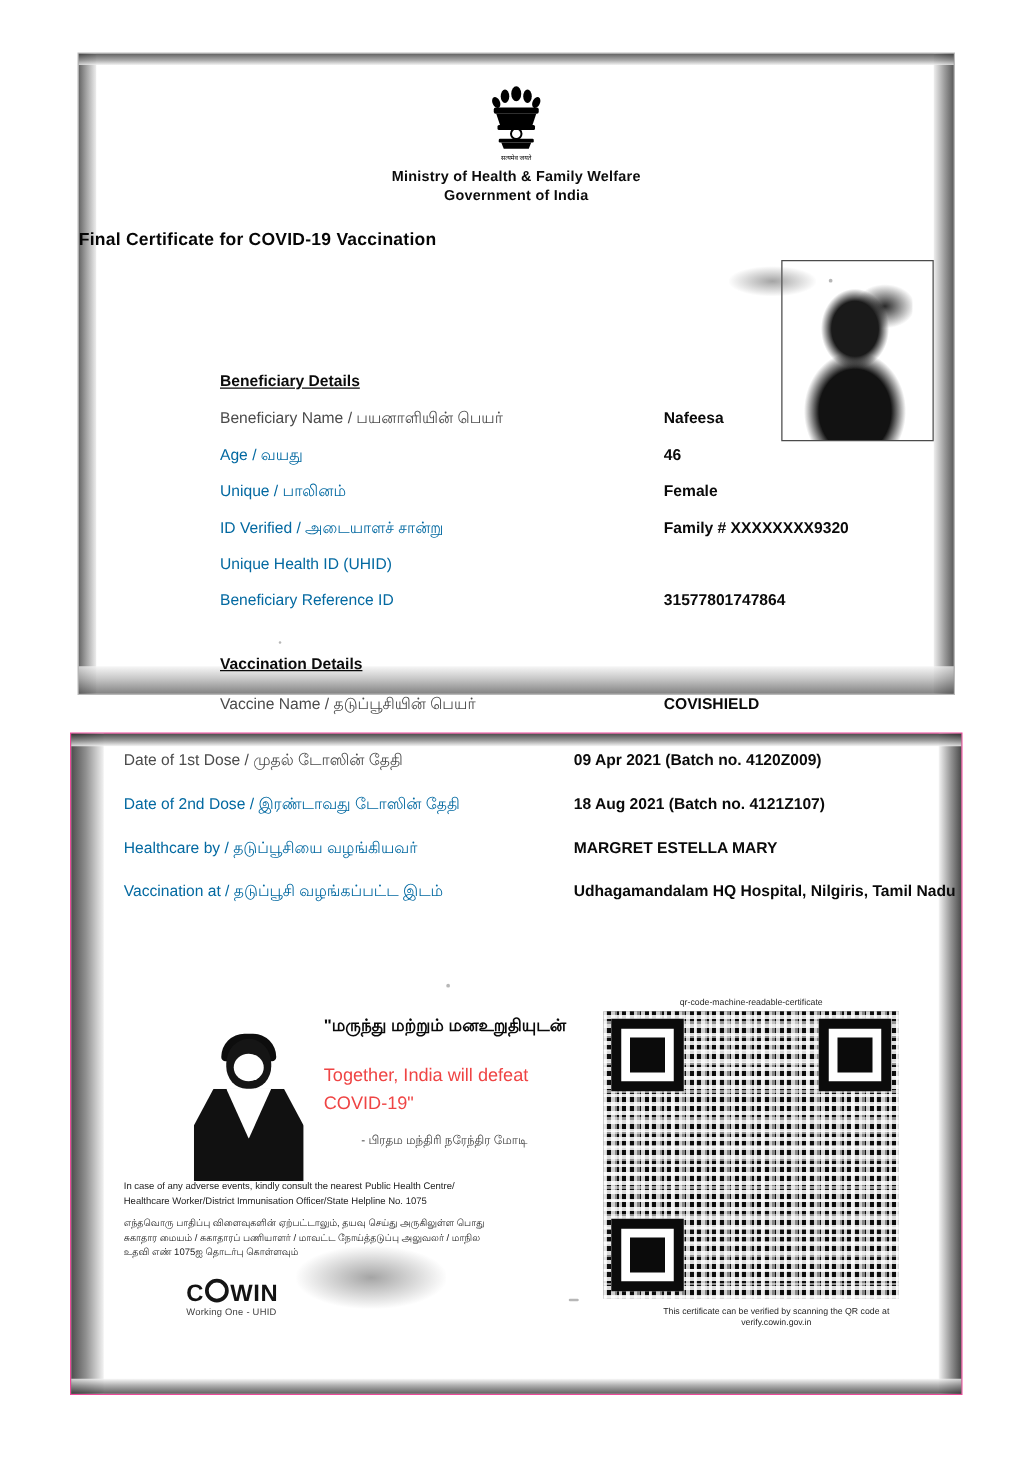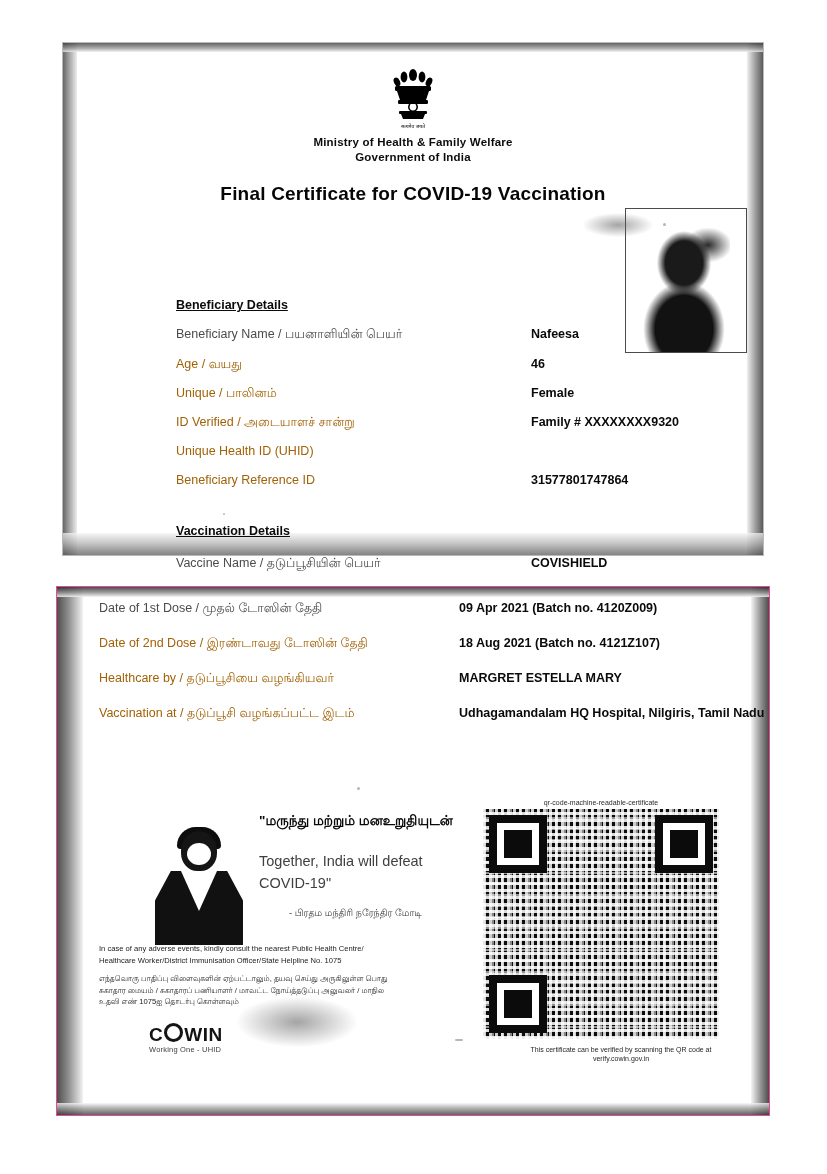--- a/index.html
+++ b/index.html
@@ -108,22 +108,22 @@
     font-size: 11.5px;
     font-weight: bold;
     line-height: 15px;
     letter-spacing: .2px;
     color: #0c0c0c;
   }
   .cert-title {
     position: absolute;
     left: 0; right: 0;
     top: 140px;
-    text-align: center;
-    font-size: 19px;
+    text-align: left;
+    font-size: 14px;
     font-weight: bold;
     letter-spacing: .2px;
     color: #060606;
   }
 
   
   .photo-box {
     position: absolute;
     left: 562px;
     top: 165px;
@@ -150,21 +150,21 @@
   .section-head {
     position: absolute;
     font-size: 12.5px;
     font-weight: bold;
     text-decoration: underline;
     color: #0b0b0b;
   }
   .row-label {
     position: absolute;
     font-size: 12.5px;
-    color: #a16207;
+    color: #0369a1;
     white-space: nowrap;
   }
   .row-value {
     position: absolute;
     font-size: 12.5px;
     font-weight: bold;
     color: #0a0a0a;
     white-space: nowrap;
     padding-left: 30px;
   }
@@ -175,21 +175,21 @@
     position: absolute;
     font-size: 13.5px;
     font-weight: bold;
     line-height: 19px;
     color: #0a0a0a;
   }
   .slogan-en {
     position: absolute;
     font-size: 14.5px;
     line-height: 20px;
-    color: #404040;
+    color: #ef4444;
   }
   .slogan-attr {
     position: absolute;
     font-size: 9.5px;
     color: #3a3a3a;
   }
   .disclaimer {
     position: absolute;
     font-size: 7.6px;
     line-height: 11.5px;

